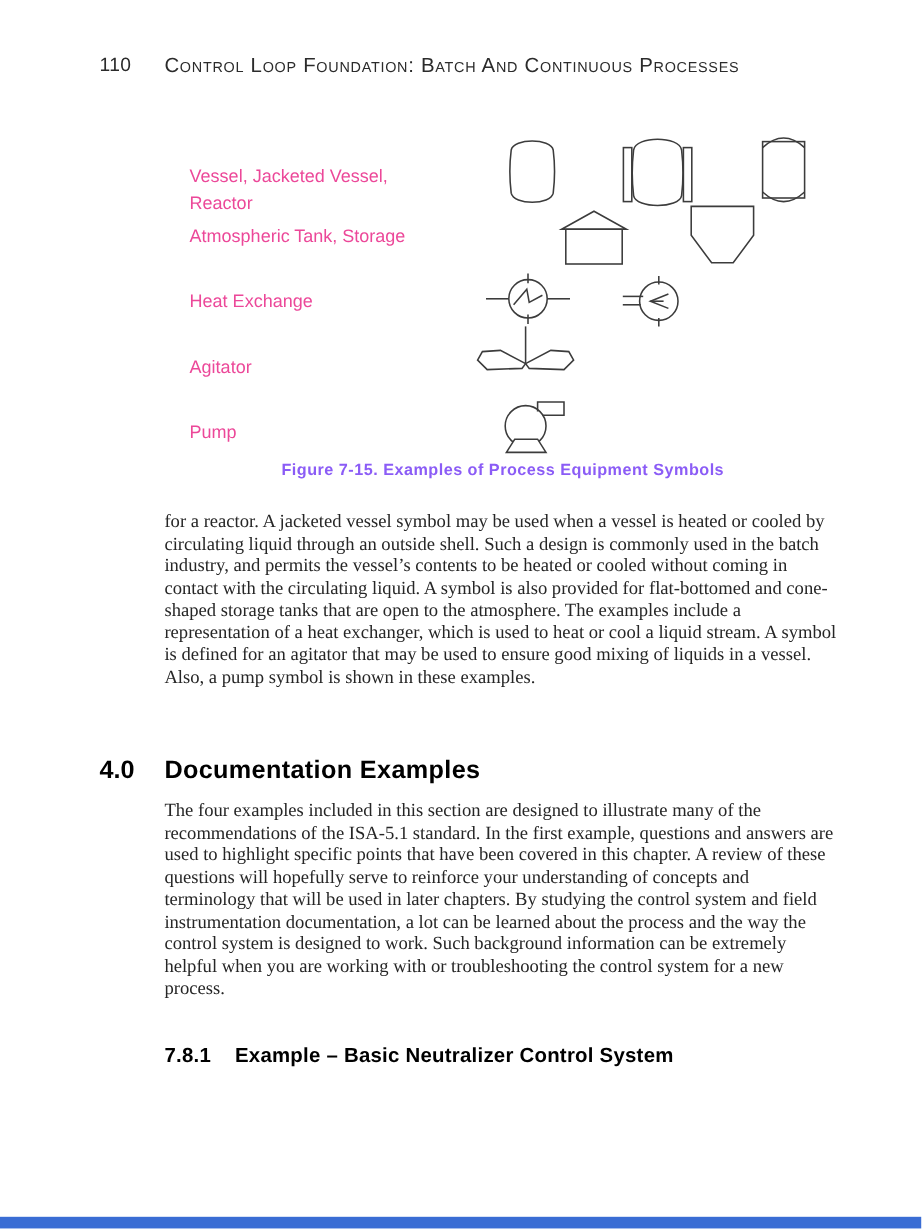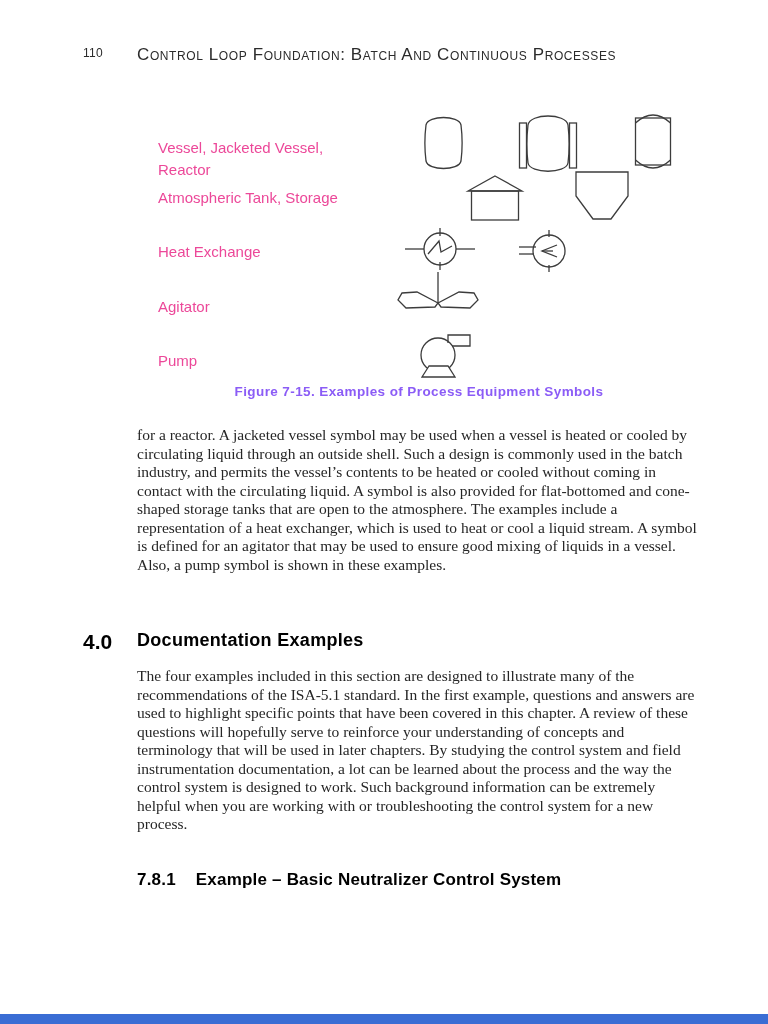--- a/index.html
+++ b/index.html
@@ -9,21 +9,21 @@
     background:#ffffff;
     overflow:hidden;
     font-family:"Liberation Serif","DejaVu Serif",serif;
     color:#2a2a2a;
   }
   .abs{position:absolute;}
   
   .pgnum{
     left:83px;top:46px;
     font-family:"Liberation Sans","DejaVu Sans",sans-serif;
-    font-size:12px;color:#2b2b2b;letter-spacing:0.3px;
+    font-size:16px;color:#2b2b2b;letter-spacing:0.3px;
   }
   .runtitle{
     left:137px;top:45px;
     font-family:"Liberation Sans","DejaVu Sans",sans-serif;
     font-variant:small-caps;
     font-size:17px;color:#2b2b2b;letter-spacing:0.6px;
   }
   
   .figlabel{
     left:158px;
@@ -44,21 +44,21 @@
   }
   
   .h-num{
     left:83px;top:630px;
     font-family:"Liberation Sans","DejaVu Sans",sans-serif;
     font-weight:bold;font-size:21px;color:#000;
   }
   .h-title{
     left:137px;top:630px;
     font-family:"Liberation Sans","DejaVu Sans",sans-serif;
-    font-weight:bold;font-size:18px;letter-spacing:0.3px;color:#000;
+    font-weight:bold;font-size:21px;letter-spacing:0.3px;color:#000;
   }
   .h2-row{
     left:137px;top:870px;
     display:flex;gap:20px;
     font-family:"Liberation Sans","DejaVu Sans",sans-serif;
     font-weight:bold;font-size:17px;color:#000;letter-spacing:0.2px;
   }
   .symbols-svg{left:395px;top:100px;}
   .symbols-svg path,.symbols-svg rect,.symbols-svg circle,.symbols-svg polygon,.symbols-svg line,.symbols-svg polyline{
     stroke:#3c3c3c;stroke-width:1.3;fill:none;

